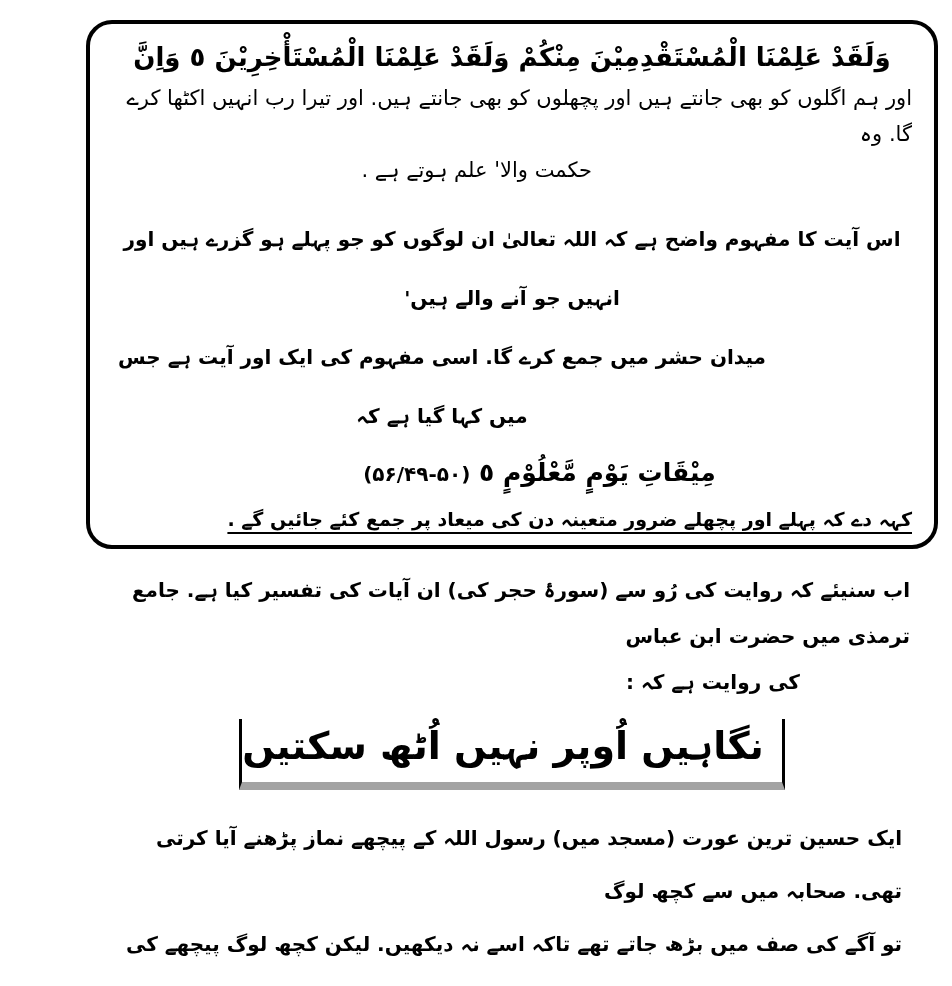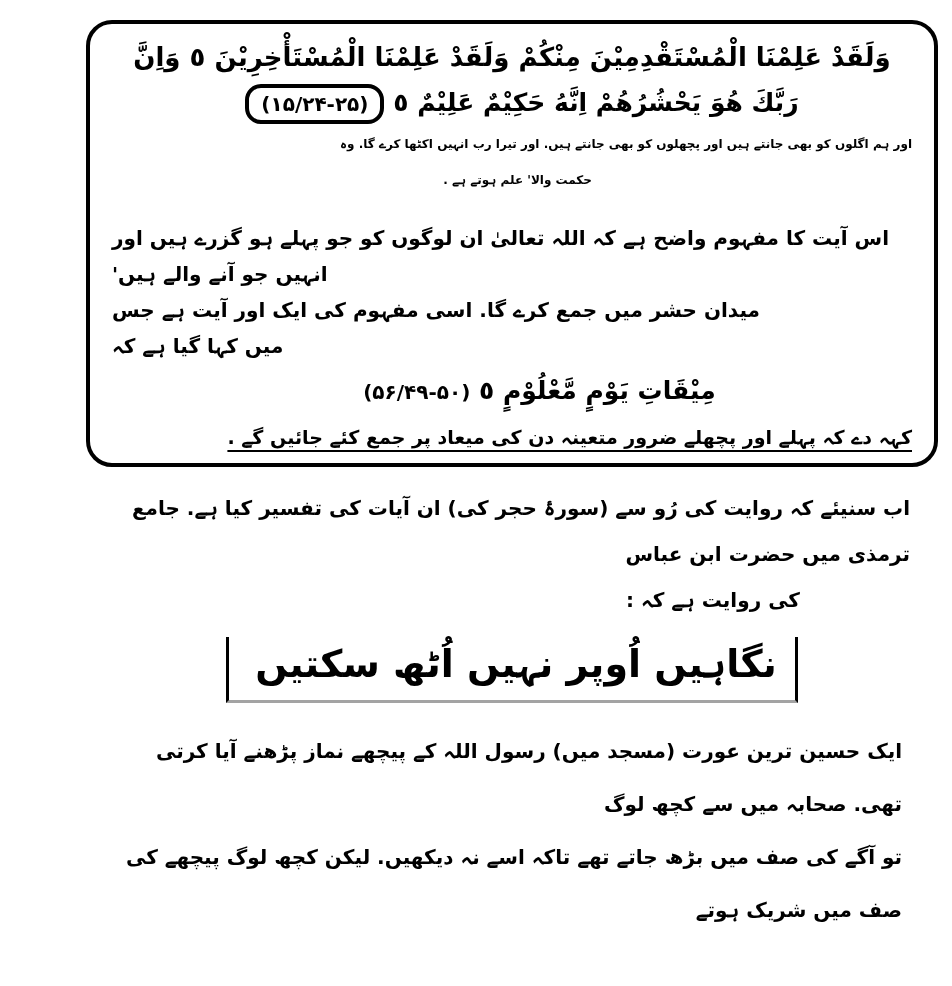--- a/index.html
+++ b/index.html
@@ -23,64 +23,60 @@
   .ref-badge{
     display:inline-block;direction:ltr;unicode-bidi:isolate;
     border:4px solid #000;border-radius:16px;
     padding:1px 12px;margin-inline-start:20px;
     font-size:20px;line-height:30px;font-weight:bold;vertical-align:middle;
   }
   .ref-plain{
     display:inline-block;direction:ltr;unicode-bidi:isolate;
     margin-inline-start:55px;font-size:20px;font-weight:bold;vertical-align:middle;
   }
-  .trans-line{font-size:12px;line-height:36px;text-align:right;font-weight:bold;}
+  .trans-line{font-size:21px;line-height:36px;text-align:right;font-weight:normal;}
   .trans-line.indent{padding-right:320px;}
   .comment-block{margin-top:22px;}
-  .comment-line{font-size:20px;line-height:36px;text-align:left;font-weight:bold;}
+  .comment-line{font-size:20px;line-height:59px;text-align:center;font-weight:bold;}
   .comment-line.indent{padding-right:140px;}
   .verse2-block{margin-top:4px;}
   .underlined-line{
     text-align:right;font-size:19px;line-height:40px;font-weight:bold;
     margin-top:2px;
   }
   .underlined-line span{
     text-decoration:underline;
     text-decoration-thickness:2px;
     text-underline-offset:6px;
   }
   
   .intro{margin:18px 42px 0 42px;font-size:20px;line-height:46px;text-align:right;font-weight:bold;}
   .intro .line2{padding-right:110px;}
   
   .heading-wrap{text-align:center;margin-top:14px;}
   .heading{
     display:inline-block;
     font-size:38px;font-weight:bold;line-height:1.35;
-    padding:2px 18px 10px 26px;
-    border-bottom:3px solid #a3a3a3;
+    padding:2px 18px 10px 0;
+    border-bottom:8px solid #a3a3a3;
     border-left:3px solid #000;
     border-right:3px solid #000;
   }
   
   .narration{margin:22px 50px 0 50px;font-size:20px;line-height:53px;text-align:right;font-weight:bold;}
 </style>
 </head>
 <body>
 
 <div class="page">
 
   <div class="quote-box">
 
     <div class="verse-line">وَلَقَدْ عَلِمْنَا الْمُسْتَقْدِمِيْنَ مِنْكُمْ وَلَقَدْ عَلِمْنَا الْمُسْتَأْخِرِيْنَ ٥ وَاِنَّ</div>
 
-    <div class="verse-line second">
-      <span>رَبَّكَ هُوَ يَحْشُرُهُمْ اِنَّهُ حَكِيْمٌ عَلِيْمٌ ٥</span>
-      <span class="ref-badge">(۱۵/۲۴-۲۵)</span>
-    </div>
 
     <div class="trans-line">اور ہم اگلوں کو بھی جانتے ہیں اور پچھلوں کو بھی جانتے ہیں. اور تیرا رب انہیں اکٹھا کرے گا. وہ</div>
     <div class="trans-line indent">حکمت والا' علم ہوتے ہے .</div>
 
     <div class="comment-block">
       <div class="comment-line">اس آیت کا مفہوم واضح ہے کہ اللہ تعالیٰ ان لوگوں کو جو پہلے ہو گزرے ہیں اور انہیں جو آنے والے ہیں'</div>
       <div class="comment-line indent">میدان حشر میں جمع کرے گا. اسی مفہوم کی ایک اور آیت ہے جس میں کہا گیا ہے کہ</div>
     </div>
 
     <div class="verse2-block">

